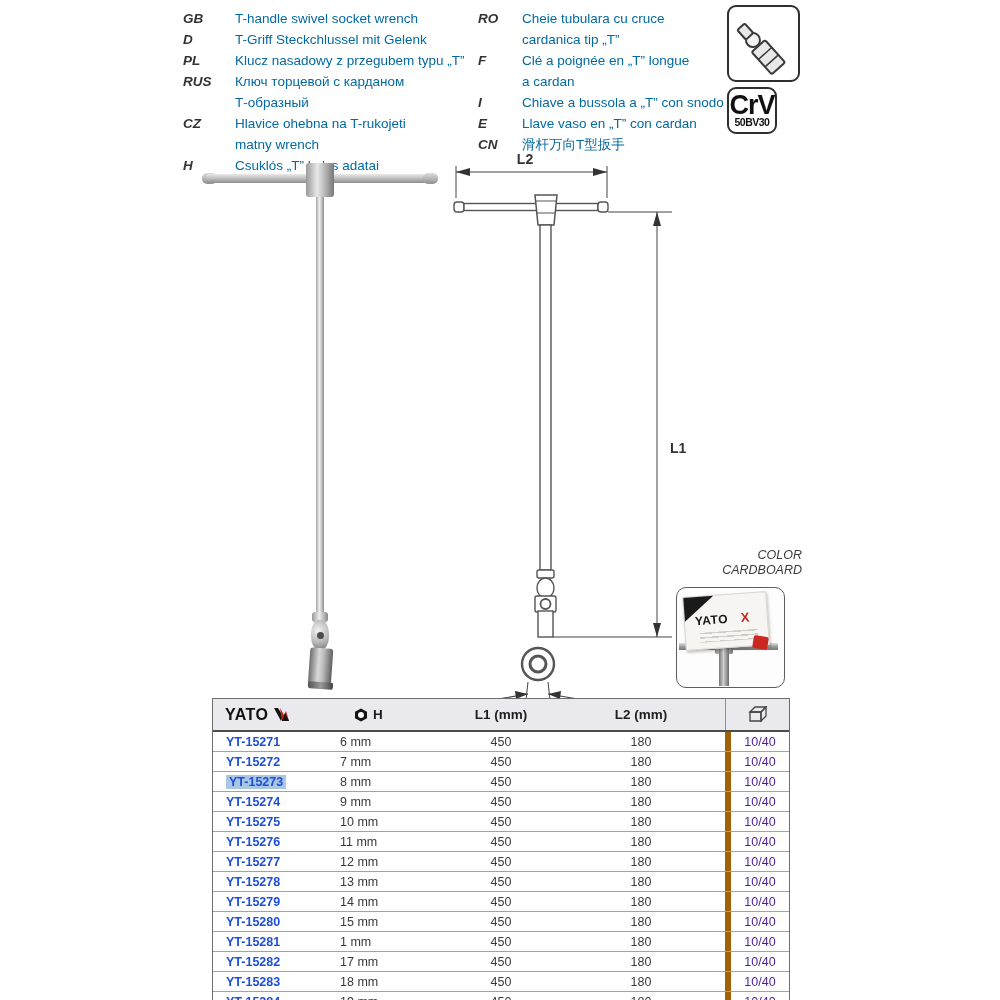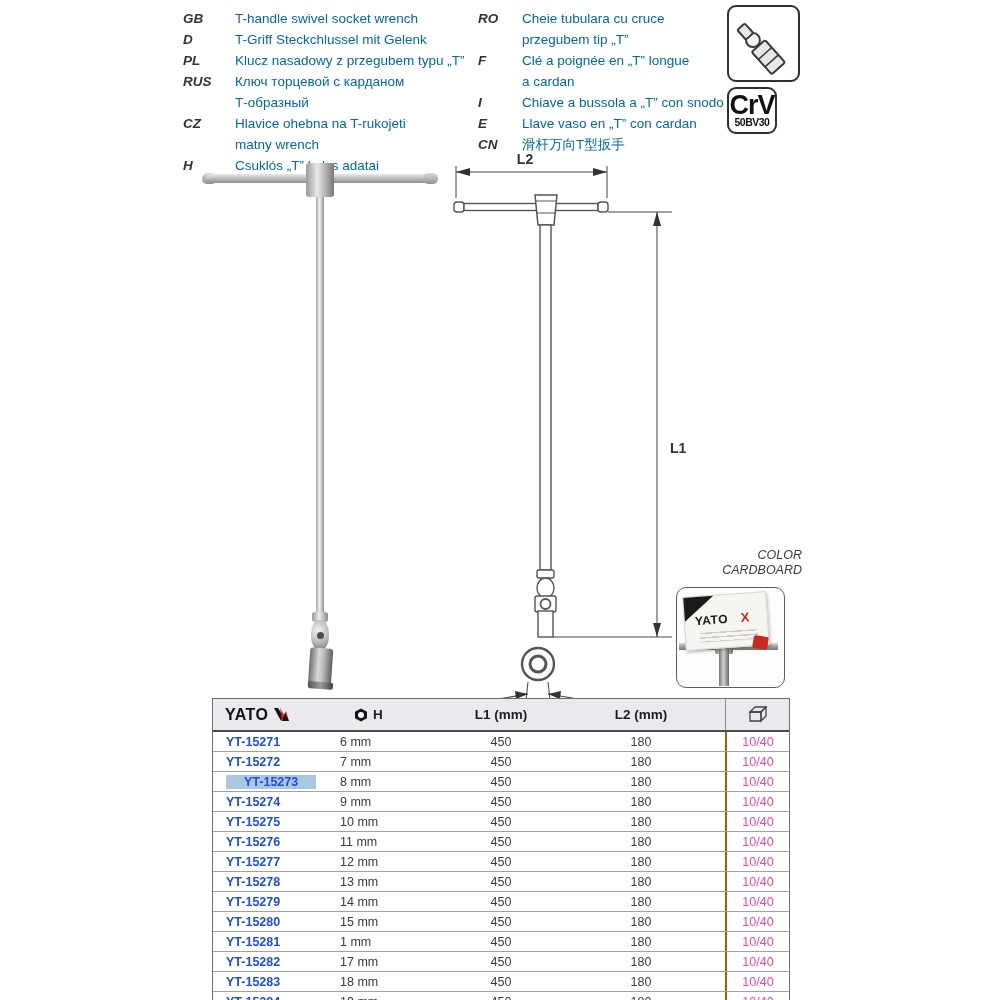--- a/index.html
+++ b/index.html
@@ -67,27 +67,27 @@
   
   #spec-table{position:absolute;left:212px;top:698px;width:578px;border:1.6px solid #6e6e6e;background:#fff;box-sizing:border-box;}
   .trow,.thead{display:grid;grid-template-columns:117px 115px 112px 168px 1fr;align-items:center;}
   .thead{height:31px;background:#e9e9ee;border-bottom:2px solid #4c4c4c;}
   .trow{height:19px;border-bottom:1px solid #a2a2a2;font-size:12.5px;}
   .trow:last-of-type{border-bottom:none;}
   .c{overflow:hidden;white-space:nowrap;height:100%;display:flex;align-items:center;box-sizing:border-box;}
   .c-code{padding-left:13px;font-weight:bold;color:#1d4ed8;}
   .c-size{padding-left:10px;color:#3a3a3a;}
   .c-mid{justify-content:center;color:#3a3a3a;}
-  .c-pack{justify-content:center;border-left:2px solid #a16207;color:#ec4899;}
+  .c-pack{justify-content:center;border-left:6px solid #a16207;color:#4c1d95;}
   .thead .c-pack{border-left:1px solid #8e8e8e;}
   .thead .hcell{font-weight:bold;font-size:13.5px;color:#1f1f1f;}
   #brand-cell{display:flex;align-items:center;gap:4px;padding-left:12px;}
   #brand-cell .brand-word{font-weight:900;font-size:16px;letter-spacing:0.5px;color:#111;}
   #hsize-head{display:flex;align-items:center;gap:5px;padding-left:24px;}
-  .row-highlight .c-code span{background:#a9c6e3;padding:0 18px;}
+  .row-highlight .c-code span{background:#a9c6e3;padding:0 3px;}
 </style>
 </head>
 <body>
 
 <div id="page">
 
   <div id="langs-left" class="lang-col">
     <div class="lang-entry">
         <div class="lang-code">GB</div>
         <div class="lang-text">
@@ -126,21 +126,21 @@
           <div>Csuklós „T” kulcs adatai</div>
         </div>
       </div>
   </div>
 
   <div id="langs-right" class="lang-col">
     <div class="lang-entry">
         <div class="lang-code">RO</div>
         <div class="lang-text">
           <div>Cheie tubulara cu cruce</div>
-          <div>przegubem tip „T”</div>
+          <div>cardanica tip „T”</div>
         </div>
       </div>
       <div class="lang-entry">
         <div class="lang-code">F</div>
         <div class="lang-text">
           <div>Clé a poignée en „T” longue</div>
           <div>a cardan</div>
         </div>
       </div>
       <div class="lang-entry">

